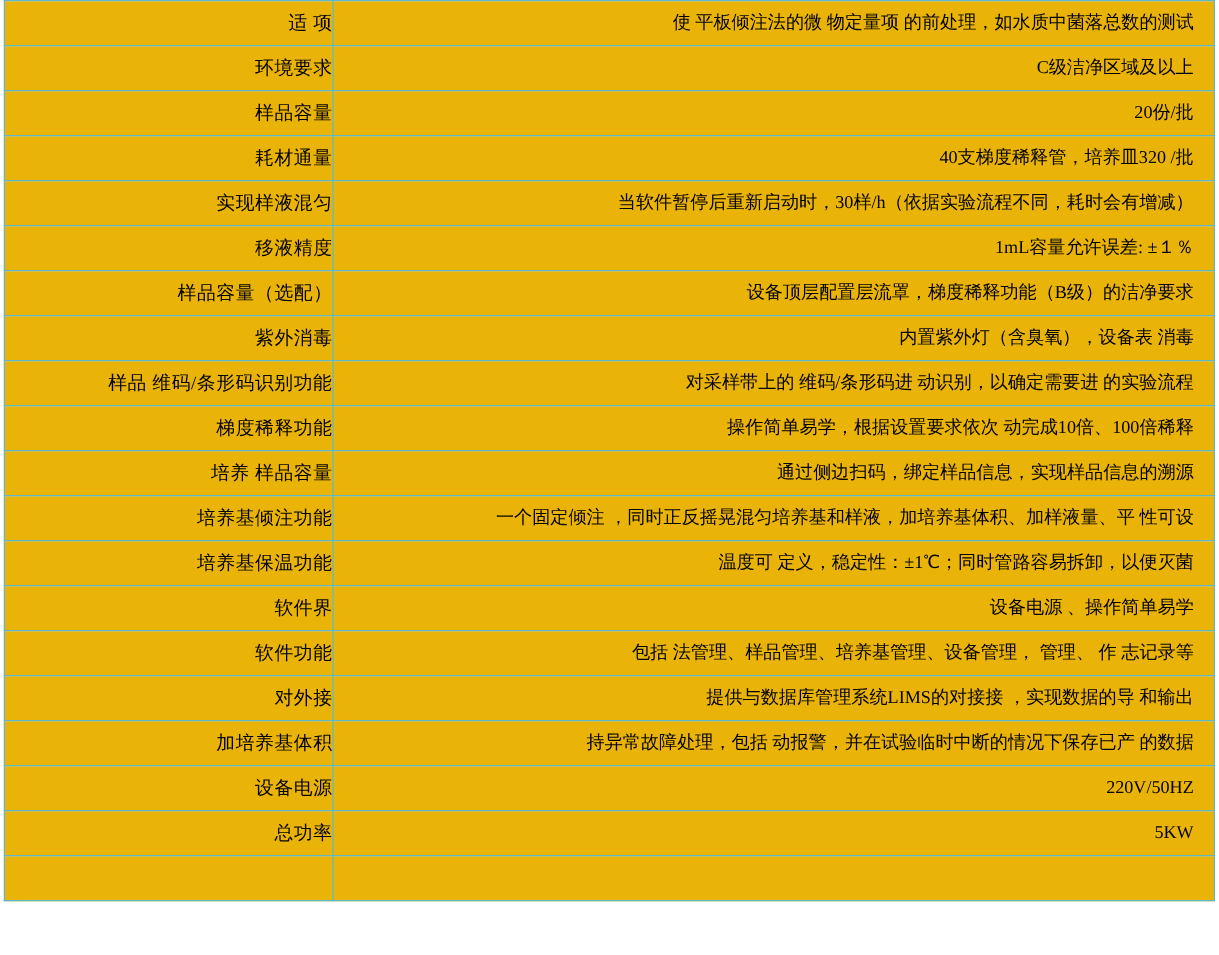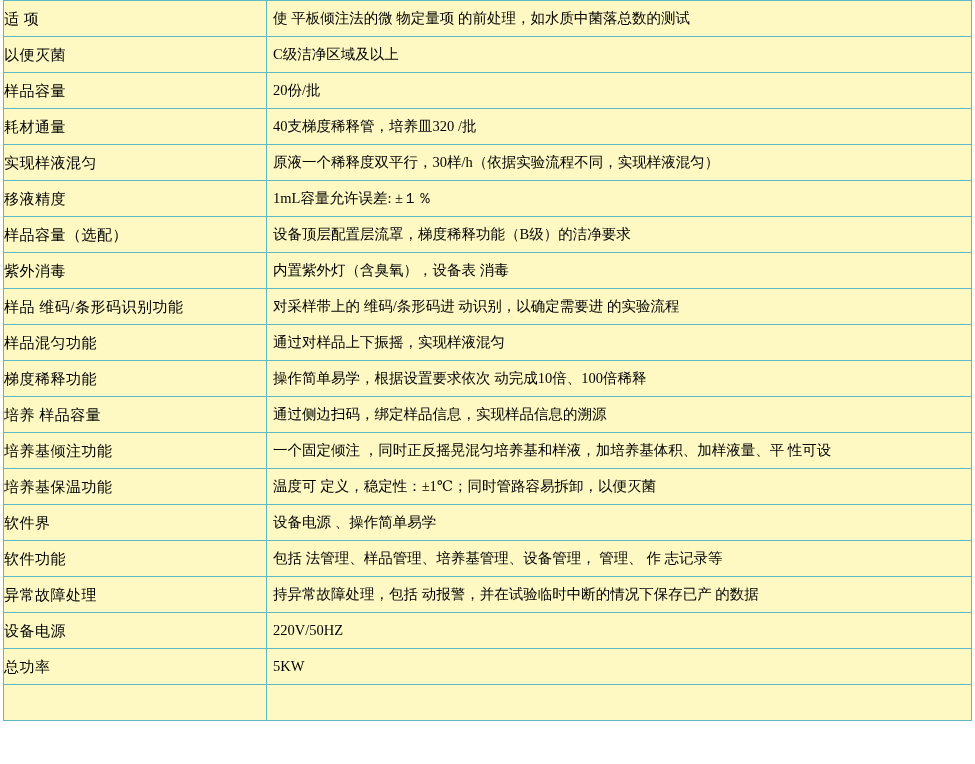--- a/index.html
+++ b/index.html
@@ -15,36 +15,37 @@
     overflow: hidden;
   }
   #spec-table {
     width: 969px;
     margin: 0 auto;
     border-collapse: collapse;
     table-layout: fixed;
   }
   #spec-table td {
     border: 1px solid #5fb8c4;
-    background: #fef9c3;
+    background: #eab308;
     padding: 0;
     vertical-align: middle;
-    text-align: left;
+    text-align: right;
     line-height: 1.2;
+    font-family: Liberation Serif, serif;
   }
   #spec-table td.label-cell {
     width: 262px;
     font-size: 15px;
     letter-spacing: 0.5px;
     height: 35px;
   }
   #spec-table td.value-cell {
     font-size: 14.5px;
     height: 35px;
-    padding: 0 6px;
+    padding: 0 16px;
   }
   .cell-inner {
     display: block;
     white-space: nowrap;
     overflow: hidden;
   }
   td.value-cell .cell-inner {
     white-space: normal;
   }
 </style>
@@ -56,21 +57,21 @@
     <tr>
       <td class="label-cell">
           <span class="cell-inner">适  项</span>
         </td>
       <td class="value-cell">
           <span class="cell-inner">使   平板倾注法的微   物定量项   的前处理，如水质中菌落总数的测试</span>
         </td>
     </tr>
     <tr>
       <td class="label-cell">
-          <span class="cell-inner">以便灭菌</span>
+          <span class="cell-inner">环境要求</span>
         </td>
       <td class="value-cell">
           <span class="cell-inner">C级洁净区域及以上</span>
         </td>
     </tr>
     <tr>
       <td class="label-cell">
           <span class="cell-inner">样品容量</span>
         </td>
       <td class="value-cell">
@@ -83,21 +84,21 @@
         </td>
       <td class="value-cell">
           <span class="cell-inner">40支梯度稀释管，培养皿320  /批</span>
         </td>
     </tr>
     <tr>
       <td class="label-cell">
           <span class="cell-inner">实现样液混匀</span>
         </td>
       <td class="value-cell">
-          <span class="cell-inner">原液一个稀释度双平行，30样/h（依据实验流程不同，实现样液混匀）</span>
+          <span class="cell-inner">当软件暂停后重新启动时，30样/h（依据实验流程不同，耗时会有增减）</span>
         </td>
     </tr>
     <tr>
       <td class="label-cell">
           <span class="cell-inner">移液精度</span>
         </td>
       <td class="value-cell">
           <span class="cell-inner">1mL容量允许误差: ±１％</span>
         </td>
     </tr>
@@ -120,28 +121,20 @@
     <tr>
       <td class="label-cell">
           <span class="cell-inner">样品   维码/条形码识别功能</span>
         </td>
       <td class="value-cell">
           <span class="cell-inner">对采样带上的   维码/条形码进    动识别，以确定需要进   的实验流程</span>
         </td>
     </tr>
     <tr>
       <td class="label-cell">
-          <span class="cell-inner">样品混匀功能</span>
-        </td>
-      <td class="value-cell">
-          <span class="cell-inner">通过对样品上下振摇，实现样液混匀</span>
-        </td>
-    </tr>
-    <tr>
-      <td class="label-cell">
           <span class="cell-inner">梯度稀释功能</span>
         </td>
       <td class="value-cell">
           <span class="cell-inner">操作简单易学，根据设置要求依次  动完成10倍、100倍稀释</span>
         </td>
     </tr>
     <tr>
       <td class="label-cell">
           <span class="cell-inner">培养  样品容量</span>
         </td>
@@ -176,21 +169,29 @@
     <tr>
       <td class="label-cell">
           <span class="cell-inner">软件功能</span>
         </td>
       <td class="value-cell">
           <span class="cell-inner">包括   法管理、样品管理、培养基管理、设备管理，      管理、   作  志记录等</span>
         </td>
     </tr>
     <tr>
       <td class="label-cell">
-          <span class="cell-inner">异常故障处理</span>
+          <span class="cell-inner">对外接</span>
+        </td>
+      <td class="value-cell">
+          <span class="cell-inner">提供与数据库管理系统LIMS的对接接  ，实现数据的导  和输出</span>
+        </td>
+    </tr>
+    <tr>
+      <td class="label-cell">
+          <span class="cell-inner">加培养基体积</span>
         </td>
       <td class="value-cell">
           <span class="cell-inner">持异常故障处理，包括  动报警，并在试验临时中断的情况下保存已产  的数据</span>
         </td>
     </tr>
     <tr>
       <td class="label-cell">
           <span class="cell-inner">设备电源</span>
         </td>
       <td class="value-cell">

